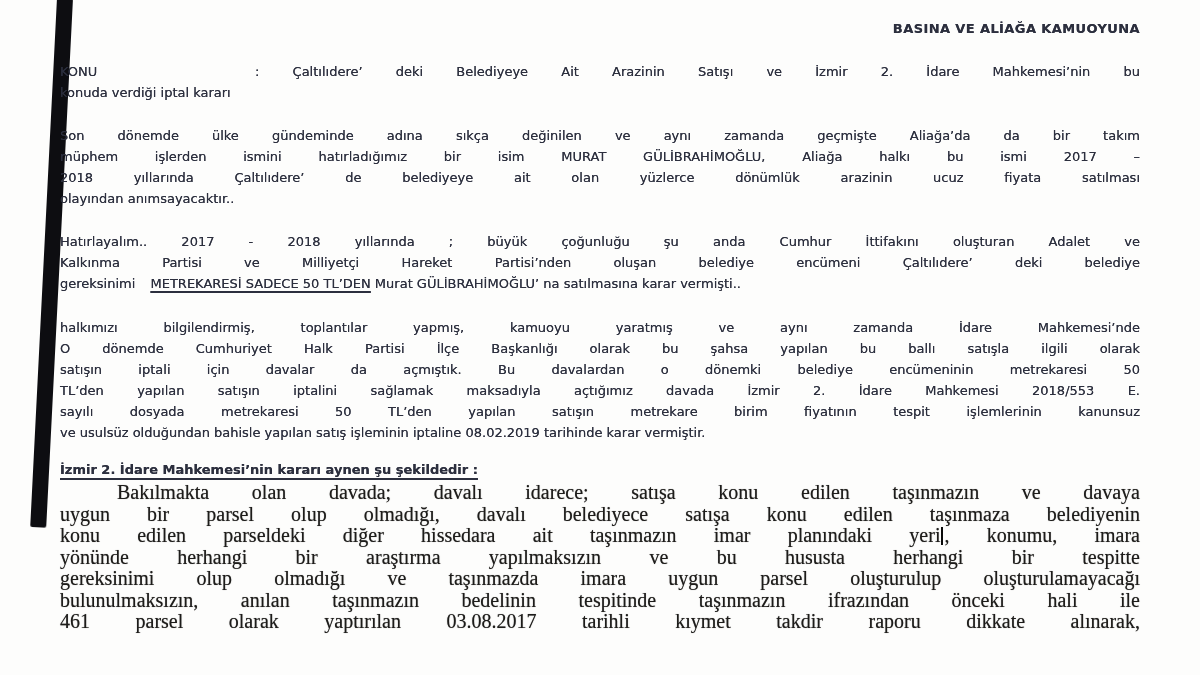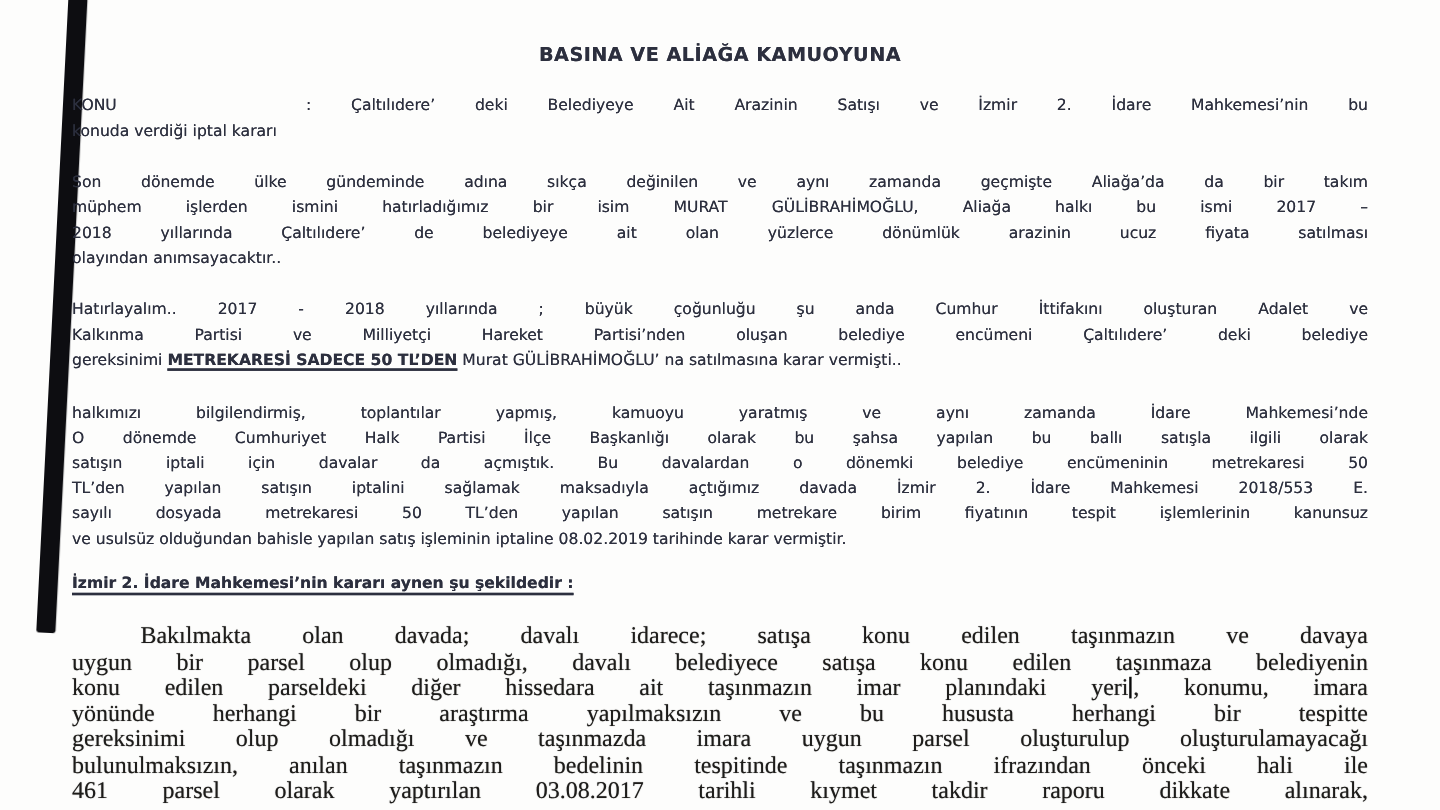--- a/index.html
+++ b/index.html
@@ -18,54 +18,55 @@
     text-shadow:0 0 0.5px rgba(44,47,62,0.85);
   }
   .serif-quote {
     font-family:"Liberation Serif","DejaVu Serif",serif;
     color:var(--ink_serif,#1d1c1a);
     font-size:20px; line-height:21.5px;
     text-shadow:0 0 0.8px rgba(25,24,22,0.6);
   }
 
   .title {
-    margin-top:34px; text-align:center;
-    font-size:16px; line-height:24px; font-weight:700; letter-spacing:0.4px;
+    margin-top:17px; text-align:right;
+    font-size:13px; line-height:24px; font-weight:700; letter-spacing:0.4px;
   }
 
   .subject { margin-top:20px; }
   .subject-row { display:flex; }
   .subject-label { flex:0 0 195px; font-weight:400; }
   .subject-rest { flex:1 1 auto; text-align:justify; text-align-last:justify; }
 
   .para .line { text-align:justify; text-align-last:justify; }
   .para .line.last { text-align:left; text-align-last:left; white-space:nowrap; }
   .para .line.indent { text-indent:57px; }
 
   #para-intro   { margin-top:22px; }
   #para-recall  { margin-top:22px; }
   #para-lawsuit { margin-top:23px; }
 
   .run-b {
-    font-weight:700;
+    font-weight:400;
     text-decoration:underline;
     text-decoration-thickness:2px;
     text-underline-offset:3px;
+    margin-left:11px;
   }
 
   .court-heading {
     margin-top:15px; line-height:24px; font-weight:700;
   }
   .court-heading .ch-inner {
     text-decoration:underline;
     text-decoration-thickness:1.5px;
     text-underline-offset:4px;
   }
 
-  #court-quote { margin-top:21px; }
+  #court-quote { }
 
   .cursor-mark {
     display:inline-block;
     width:2px; height:18px;
     background:#0a0a0a;
     vertical-align:-3px;
     margin:0 1px;
   }
 
   .scan-bar {

